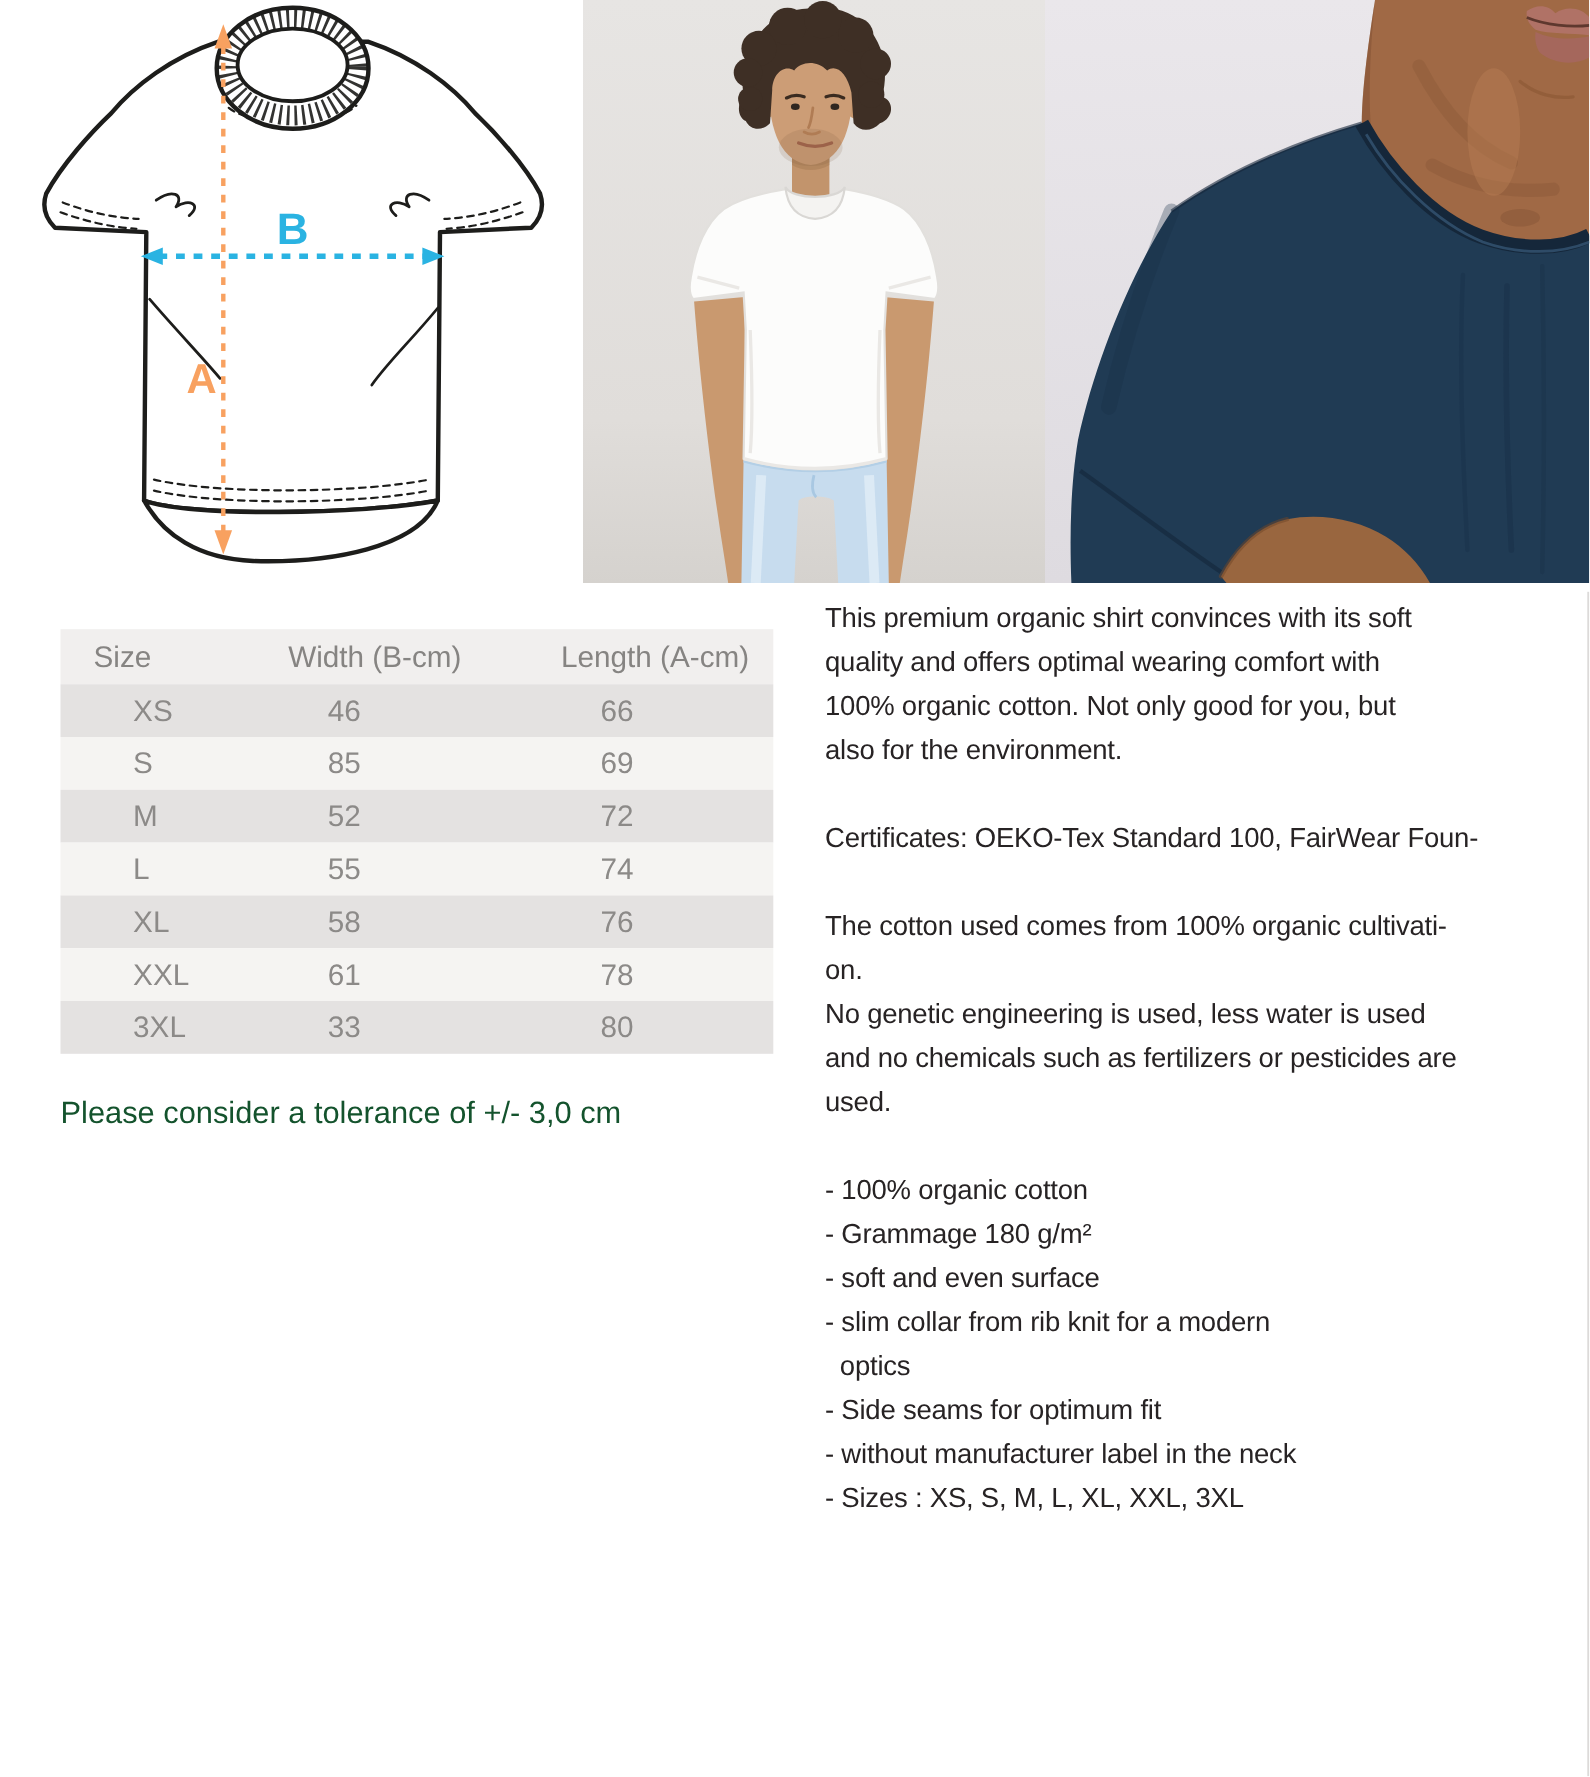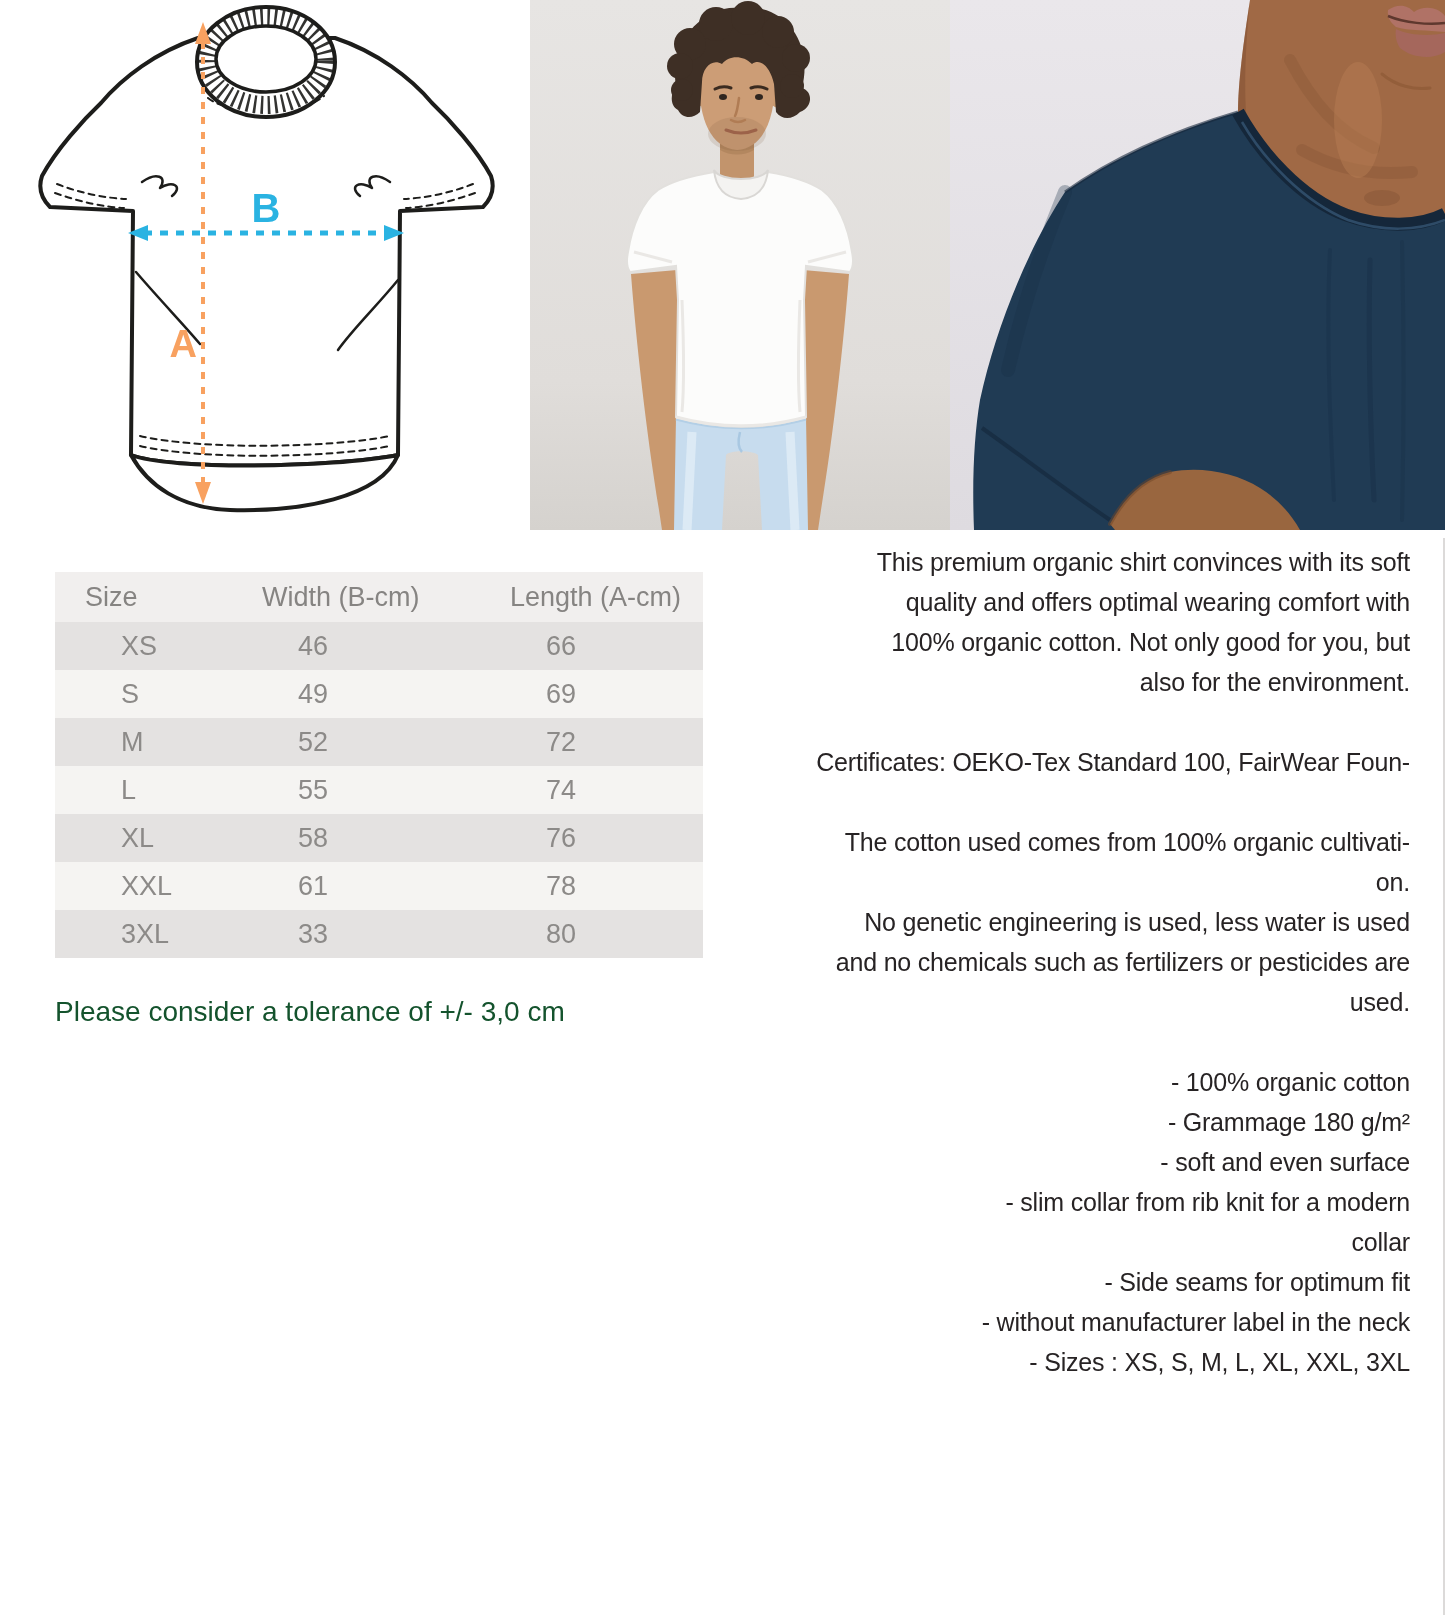--- a/index.html
+++ b/index.html
@@ -19,21 +19,21 @@
   .trow{height:48px;padding-left:36px;}
   .tbody > div:nth-of-type(odd){background:#e4e2e1;}
   .tbody > div:nth-of-type(even){background:#f5f4f2;}
   .cell1{padding-left:30px;}
   
   .tolerance{position:absolute;left:55px;top:996px;margin:0;font-size:28px;color:#14532d;white-space:pre;}
   
   .description{position:absolute;left:750px;top:542px;width:660px;color:#272324;
                font-size:25px;line-height:40px;letter-spacing:-0.2px;}
   .desc-block{margin:0 0 40px 0;}
-  .desc-line{white-space:pre;text-align:right;}
+  .desc-line{white-space:pre;}
   .right-rule{position:absolute;right:0;top:538px;width:2px;height:1077px;background:#dcdad9;}
 </style>
 </head>
 <body>
 
 <div class="page">
 
   <section class="diagram">
     <svg viewBox="0 0 530 530">
       <g fill="#ffffff" stroke="#1d1d1b" stroke-width="4" stroke-linejoin="round" stroke-linecap="round">
@@ -218,21 +218,21 @@
     <div class="tbody">
 
         <div class="trow">
           <span class="cell1">XS</span>
           <span>46</span>
           <span>66</span>
         </div>
 
         <div class="trow">
           <span class="cell1">S</span>
-          <span>49</span>
+          <span>85</span>
           <span>69</span>
         </div>
 
         <div class="trow">
           <span class="cell1">M</span>
           <span>52</span>
           <span>72</span>
         </div>
 
         <div class="trow">
@@ -299,21 +299,21 @@
       <div class="desc-block">
 
           <div class="desc-line">- 100% organic cotton</div>
 
           <div class="desc-line">- Grammage 180 g/m²</div>
 
           <div class="desc-line">- soft and even surface</div>
 
           <div class="desc-line">- slim collar from rib knit for a modern</div>
 
-          <div class="desc-line">  collar</div>
+          <div class="desc-line">  optics</div>
 
           <div class="desc-line">- Side seams for optimum fit</div>
 
           <div class="desc-line">- without manufacturer label in the neck</div>
 
           <div class="desc-line">- Sizes : XS, S, M, L, XL, XXL, 3XL</div>
         </div>
     </div>
 
   <div class="right-rule"></div>

